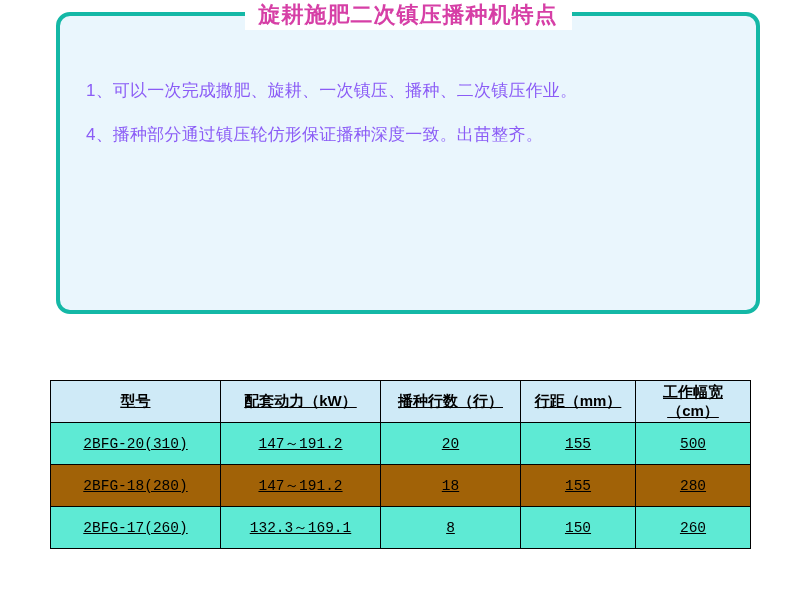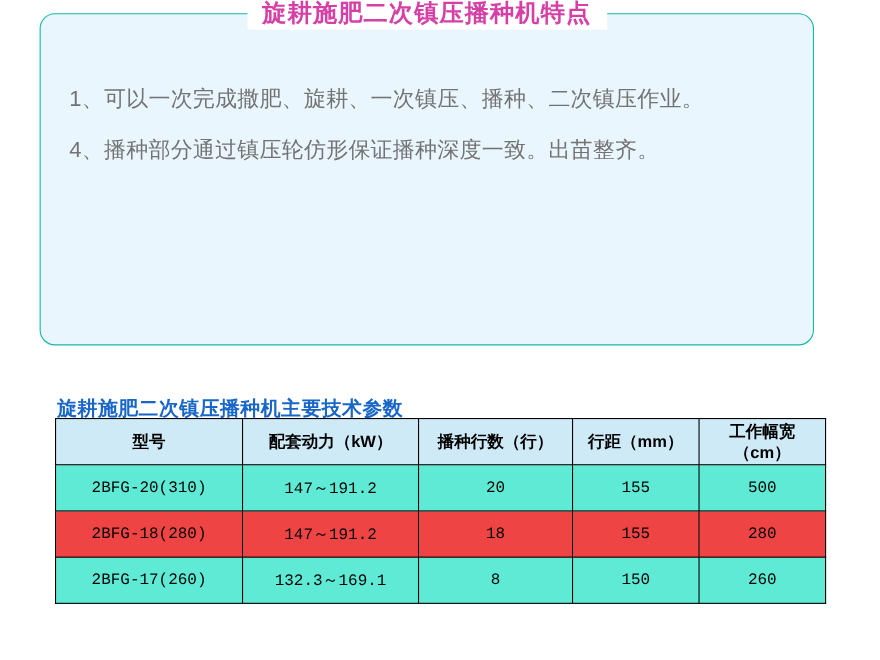--- a/index.html
+++ b/index.html
@@ -17,26 +17,26 @@
   .page {
     position: relative;
     width: 800px;
     height: 600px;
     box-sizing: border-box;
   }
 
   
   .feature-box {
     position: absolute;
-    left: 36px;
+    left: 56px;
     top: 12px;
     width: 704px;
     height: 302px;
     box-sizing: border-box;
-    border: 1px solid #14b8a6;
+    border: 4px solid #14b8a6;
     border-radius: 14px;
     background: #eaf6fd;
   }
   .feature-title {
     position: absolute;
     left: 0;
     top: -16px;
     width: 100%;
     text-align: center;
   }
@@ -53,23 +53,23 @@
   }
   .feature-body {
     position: absolute;
     left: 0;
     top: 44px;
     right: 0;
     padding: 0 26px;
     box-sizing: border-box;
   }
   .feature-line {
-    font-size: 20px;
+    font-size: 17px;
     line-height: 27px;
-    color: #737373;
+    color: #8b5cf6;
     text-align: justify;
     letter-spacing: 0.2px;
   }
 
   
   .params-title {
     position: absolute;
     left: 52px;
     top: 344px;
     font-size: 18px;
@@ -78,20 +78,21 @@
     letter-spacing: 0.5px;
   }
 
   .spec-table {
     position: absolute;
     left: 50px;
     top: 380px;
     width: 700px;
     border-collapse: collapse;
     table-layout: fixed;
+    text-decoration: underline;
   }
   .spec-table th,
   .spec-table td {
     border: 1px solid #000000;
     text-align: center;
     font-size: 14.5px;
     height: 41px;
     font-family: "Liberation Mono", monospace;
     color: #000000;
     padding: 0 2px;
@@ -100,21 +101,21 @@
   .spec-table thead th {
     background: #cfeaf7;
     font-weight: bold;
     font-family: "Liberation Sans", sans-serif;
     font-size: 15px;
   }
   .spec-table tbody tr.even td {
     background: #5eead4;
   }
   .spec-table tbody tr.odd td {
-    background: #ef4444;
+    background: #a16207;
   }
   .col-model   { width: 170px; }
   .col-power   { width: 160px; }
   .col-rows    { width: 140px; }
   .col-spacing { width: 115px; }
   .col-width   { width: 115px; }
 </style>
 </head>
 <body>
 
@@ -123,21 +124,20 @@
   <section class="feature-box">
     <div class="feature-title">
       <span class="title-inner">旋耕施肥二次镇压播种机特点</span>
     </div>
     <div class="feature-body">
       <p class="feature-line">1、可以一次完成撒肥、旋耕、一次镇压、播种、二次镇压作业。</p>
       <p class="feature-line">4、播种部分通过镇压轮仿形保证播种深度一致。出苗整齐。</p>
     </div>
   </section>
 
-  <h2 class="params-title">旋耕施肥二次镇压播种机主要技术参数</h2>
 
   <table class="spec-table">
     <colgroup>
       <col class="col-model">
       <col class="col-power">
       <col class="col-rows">
       <col class="col-spacing">
       <col class="col-width">
     </colgroup>
     <thead>

